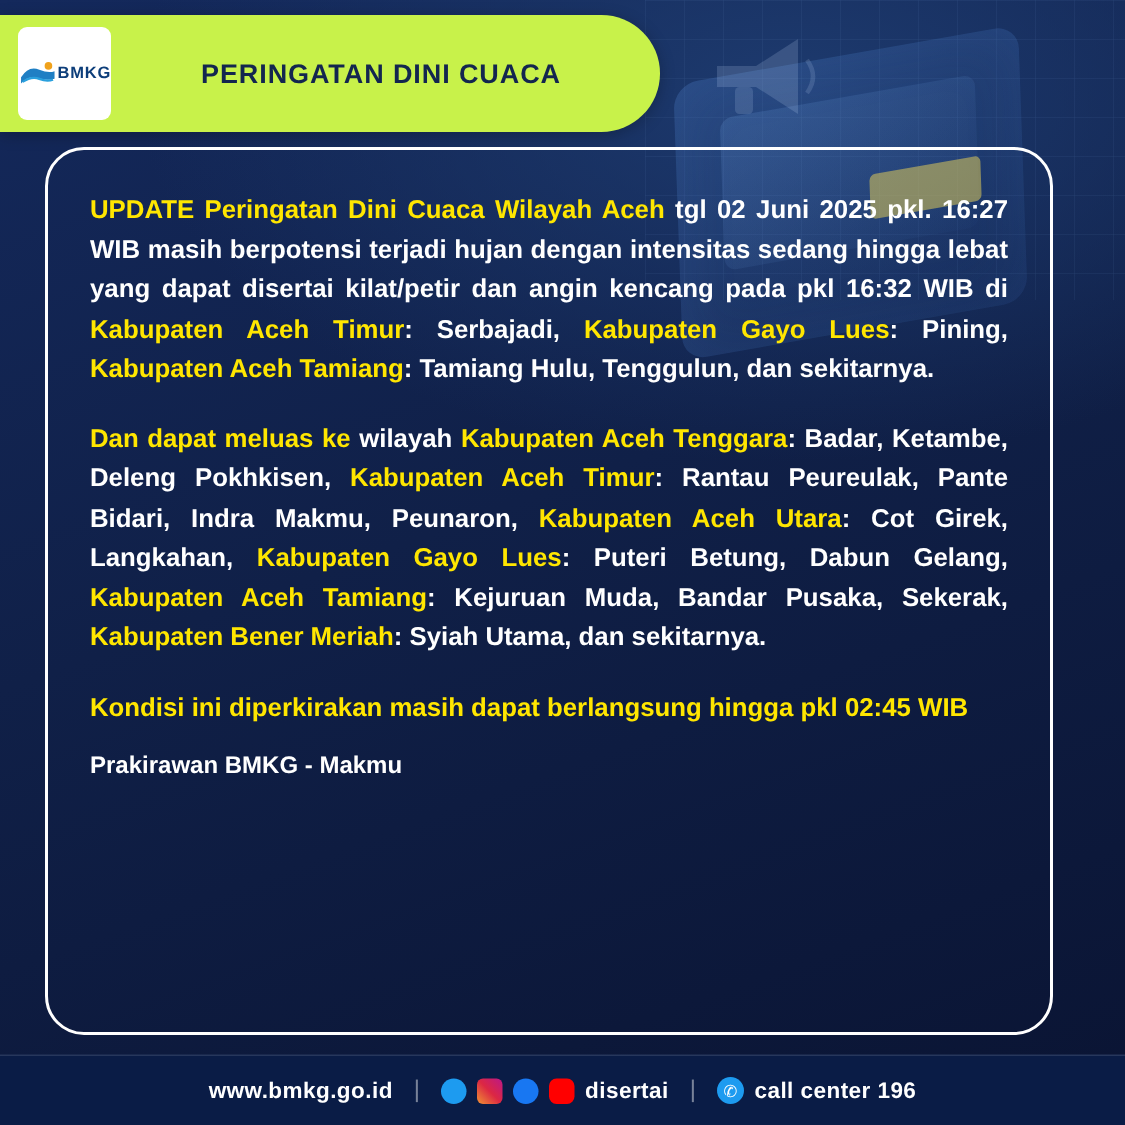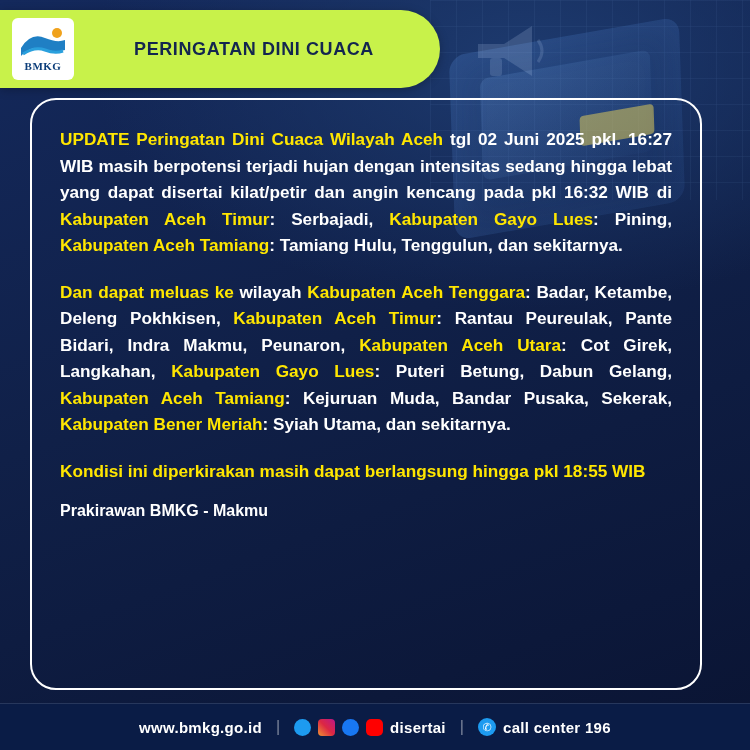--- a/index.html
+++ b/index.html
@@ -87,25 +87,24 @@
   }
   .logo {
     width: 62px;
     height: 62px;
     margin-left: 12px;
     margin-right: 10px;
     flex: 0 0 auto;
     background: #ffffff;
     border-radius: 6px;
     display: flex;
-    flex-direction: column;
+    flex-direction: row;
     align-items: center;
     justify-content: center;
     overflow: hidden;
-    font-family: Liberation Serif, serif;
   }
   .logo-mark {
     width: 52px;
     height: 34px;
     position: relative;
   }
   .logo-text {
     font-size: 11px;
     font-weight: bold;
     color: #0d3e7a;
@@ -231,21 +230,21 @@
       <div class="logo-text">BMKG</div>
     </div>
     <div class="header-titles">
       <div class="title-line">PERINGATAN DINI CUACA</div>
     </div>
   </div>
 
   <div class="card">
     <p class="para"><span class="hl">UPDATE Peringatan Dini Cuaca Wilayah Aceh </span><span class="plain">tgl 02 Juni 2025 pkl. 16:27 WIB masih berpotensi terjadi hujan dengan intensitas sedang hingga lebat yang dapat disertai kilat/petir dan angin kencang pada pkl 16:32 WIB di </span><span class="hl">Kabupaten Aceh Timur</span><span class="plain">: Serbajadi, </span><span class="hl">Kabupaten Gayo Lues</span><span class="plain">: Pining, </span><span class="hl">Kabupaten Aceh Tamiang</span><span class="plain">: Tamiang Hulu, Tenggulun, dan sekitarnya.</span></p>
     <p class="para"><span class="hl">Dan dapat meluas ke </span><span class="plain">wilayah </span><span class="hl">Kabupaten Aceh Tenggara</span><span class="plain">: Badar, Ketambe, Deleng Pokhkisen, </span><span class="hl">Kabupaten Aceh Timur</span><span class="plain">: Rantau Peureulak, Pante Bidari, Indra Makmu, Peunaron, </span><span class="hl">Kabupaten Aceh Utara</span><span class="plain">: Cot Girek, Langkahan, </span><span class="hl">Kabupaten Gayo Lues</span><span class="plain">: Puteri Betung, Dabun Gelang, </span><span class="hl">Kabupaten Aceh Tamiang</span><span class="plain">: Kejuruan Muda, Bandar Pusaka, Sekerak, </span><span class="hl">Kabupaten Bener Meriah</span><span class="plain">: Syiah Utama, dan sekitarnya.</span></p>
-    <p class="para last"><span class="hl">Kondisi ini diperkirakan masih dapat berlangsung hingga pkl 18:55 WIB</span></p>
+    <p class="para last"><span class="hl">Kondisi ini diperkirakan masih dapat berlangsung hingga pkl 02:45 WIB</span></p>
     <div class="sig">Prakirawan BMKG - Makmu</div>
   </div>
 
   <div class="footer">
     <span class="footer-text">www.bmkg.go.id</span>
     <span class="divider">|</span>
     <span class="social">
       <span class="sicon tw"></span>
       <span class="sicon ig"></span>
       <span class="sicon fb"></span>

